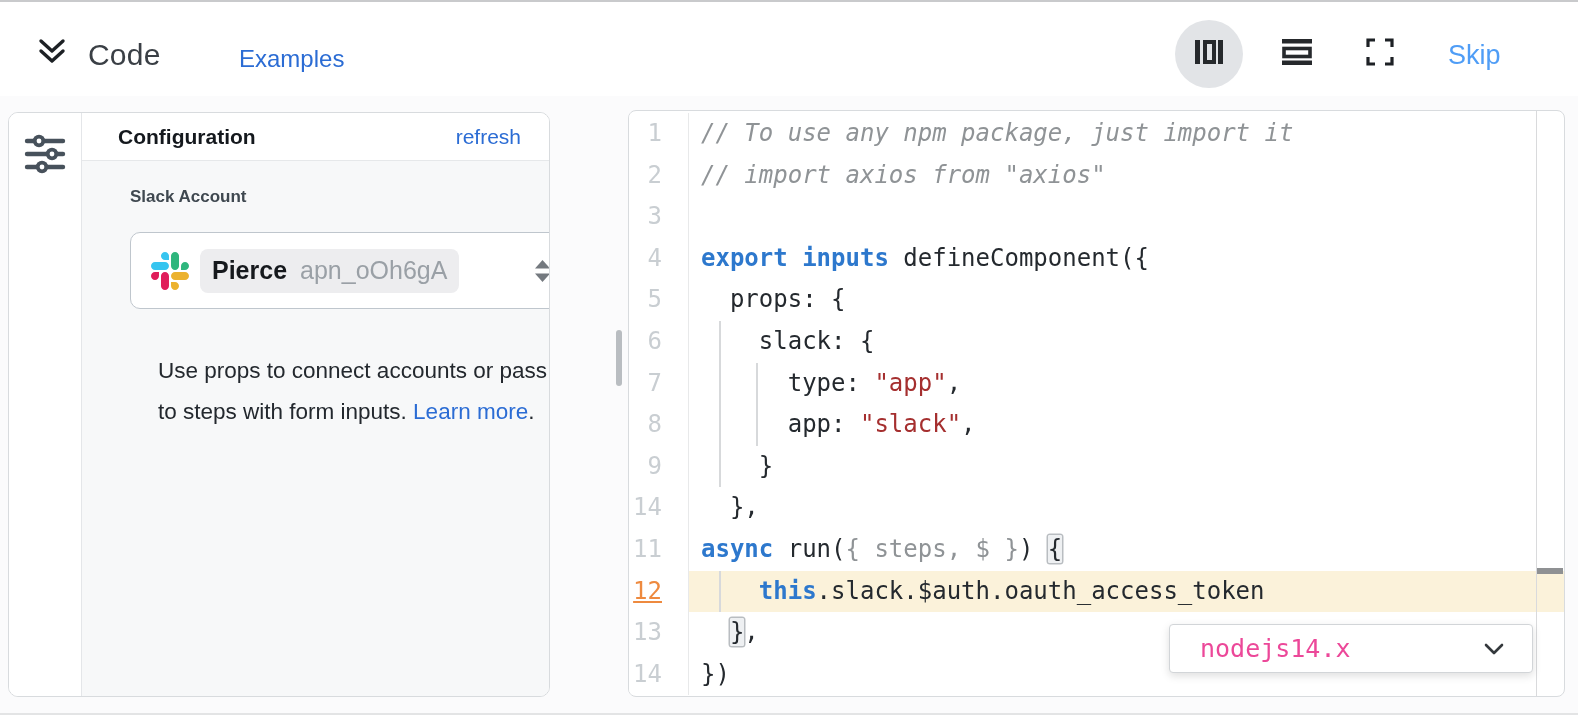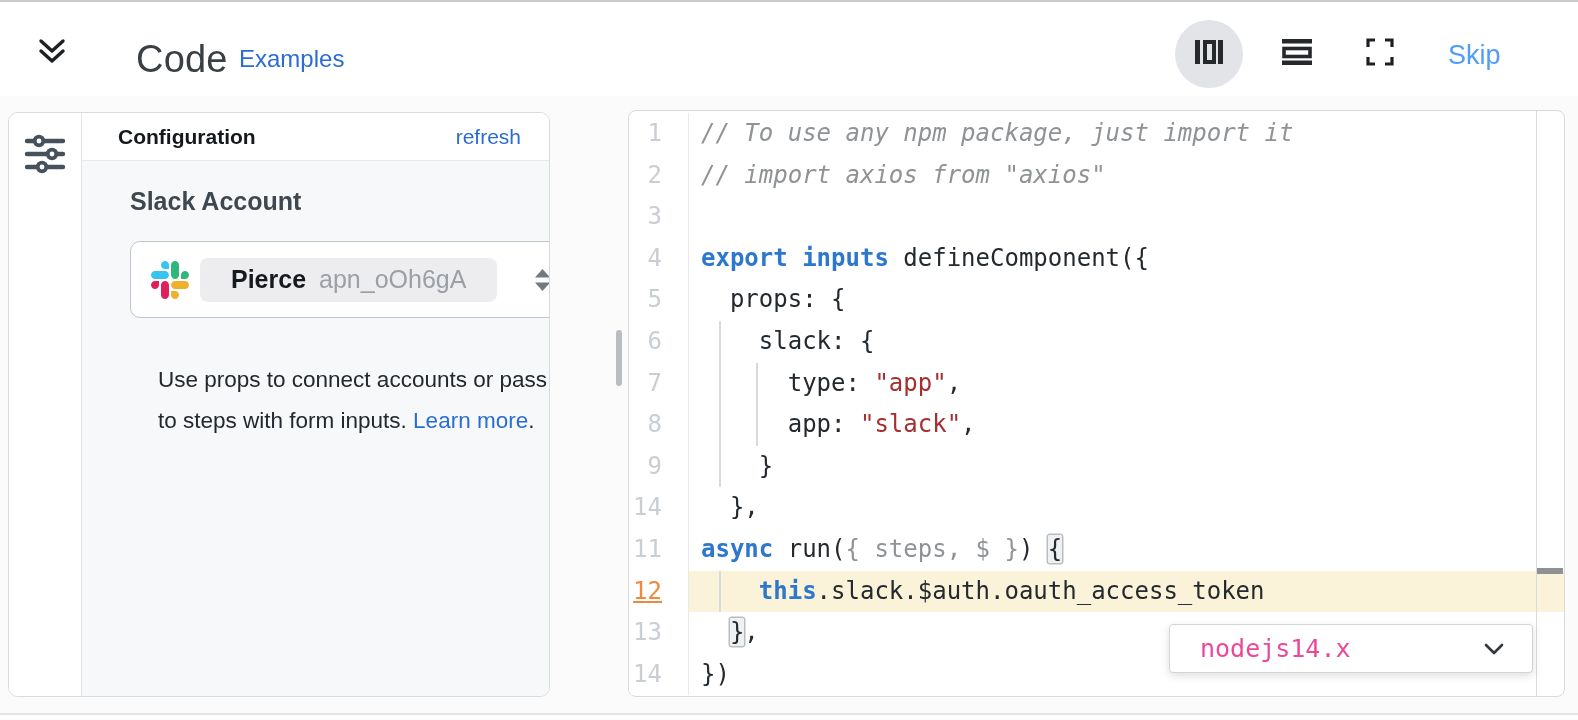--- a/index.html
+++ b/index.html
@@ -10,43 +10,43 @@
     position:relative;
     overflow:hidden;
     color:var(--text,#23282e);
   }
   .top-hairline { position:absolute; top:0; left:0; width:1578px; height:2px; background:#c9cacc; }
   .bottom-hairline { position:absolute; top:713px; left:0; width:1578px; height:2px; background:#e3e4e5; }
 
   
   .header { position:absolute; top:2px; left:0; width:1578px; height:94px; background:#ffffff; }
   .collapse-btn { position:absolute; left:34px; top:36px; width:36px; height:34px; display:flex; align-items:center; justify-content:center; cursor:pointer; }
-  .hdr-title { position:absolute; left:88px; top:36px; font-size:38px; color:#3a3f45; letter-spacing:.2px;margin-left:48px; }
+  .hdr-title { position:absolute; left:88px; top:36px; font-size:30px; color:#3a3f45; letter-spacing:.2px; }
   .hdr-examples { position:absolute; left:239px; top:43px; font-size:24px; color:var(--link); cursor:pointer; }
   .circle-btn { position:absolute; left:1175px; top:18px; width:68px; height:68px; border-radius:50%; background:#e2e4e7; display:flex; align-items:center; justify-content:center; cursor:pointer; }
   .icon-btn { position:absolute; display:flex; align-items:center; justify-content:center; cursor:pointer; }
   .rows-btn { left:1275px; top:34px; width:44px; height:36px; }
   .fs-btn { left:1360px; top:36px; width:40px; height:32px; }
   .hdr-skip { position:absolute; left:1448px; top:38px; font-size:27px; color:var(--skip); cursor:pointer; }
 
   
   .main-zone { position:absolute; top:96px; left:0; width:1578px; height:617px; background:#fbfbfc; }
 
   
   .config-panel { position:absolute; left:8px; top:16px; width:542px; height:585px; background:#ffffff; border:1.5px solid #d8dbde; border-radius:10px; overflow:hidden; display:flex; }
   .rail { width:73px; background:#ffffff; border-right:1.5px solid #e4e6e9; flex:none; padding-top:18px; display:flex; justify-content:center; align-items:flex-start; }
   .cfg-main { flex:1; display:flex; flex-direction:column; min-width:0; }
   .cfg-header { height:48px; flex:none; background:#ffffff; border-bottom:1.5px solid #e6e8ea; display:flex; align-items:center; padding:0 28px 0 36px; }
   .cfg-title { font-size:21px; font-weight:700; color:#14181d; }
   .cfg-refresh { margin-left:auto; font-size:21px; color:var(--link); cursor:pointer; }
   .cfg-body { flex:1; background:#f7f8f9; padding:26px 0 0 48px; position:relative; }
-  .cfg-section-title { font-size:25px; font-weight:700; color:#3f4850; }
+  .cfg-section-title { font-size:17px; font-weight:700; color:#3f4850; }
   .account-select { margin-top:25px; width:443px; height:77px; background:#ffffff; border:1.5px solid #bfc6cd; border-radius:10px; display:flex; align-items:center; padding:0 20px; cursor:pointer; }
   .slack-logo { width:38px; height:38px; flex:none; }
-  .account-pill { margin-left:11px; height:44px; background:#ededef; border-radius:8px; display:flex; align-items:center; padding:0 31px; }
+  .account-pill { margin-left:11px; height:44px; background:#ededef; border-radius:8px; display:flex; align-items:center; padding:0 12px; }
   .account-name { font-size:25px; font-weight:700; color:#16191d; }
   .account-token { font-size:25px; color:#9aa0a6; margin-left:13px; }
   .sort-icon { margin-left:auto; flex:none; display:flex; }
   .cfg-help { margin-top:41px; width:455px; font-size:22.5px; line-height:41px; color:#23282e;margin-left:28px; }
   .cfg-help a { color:var(--link); text-decoration:none; cursor:pointer; }
   .drag-handle { position:absolute; left:616px; top:234px; width:6px; height:56px; border-radius:3px; background:#b9bdc1; cursor:col-resize; }
 
   
   .code-panel { position:absolute; left:628px; top:14px; width:937px; height:587px; background:#ffffff; border:1.5px solid #d8dbde; border-radius:8px; overflow:hidden; }
   .code-lines { position:absolute; top:2px; left:0; right:0; font-family:"DejaVu Sans Mono", monospace; font-size:24px; line-height:41.6px; }

